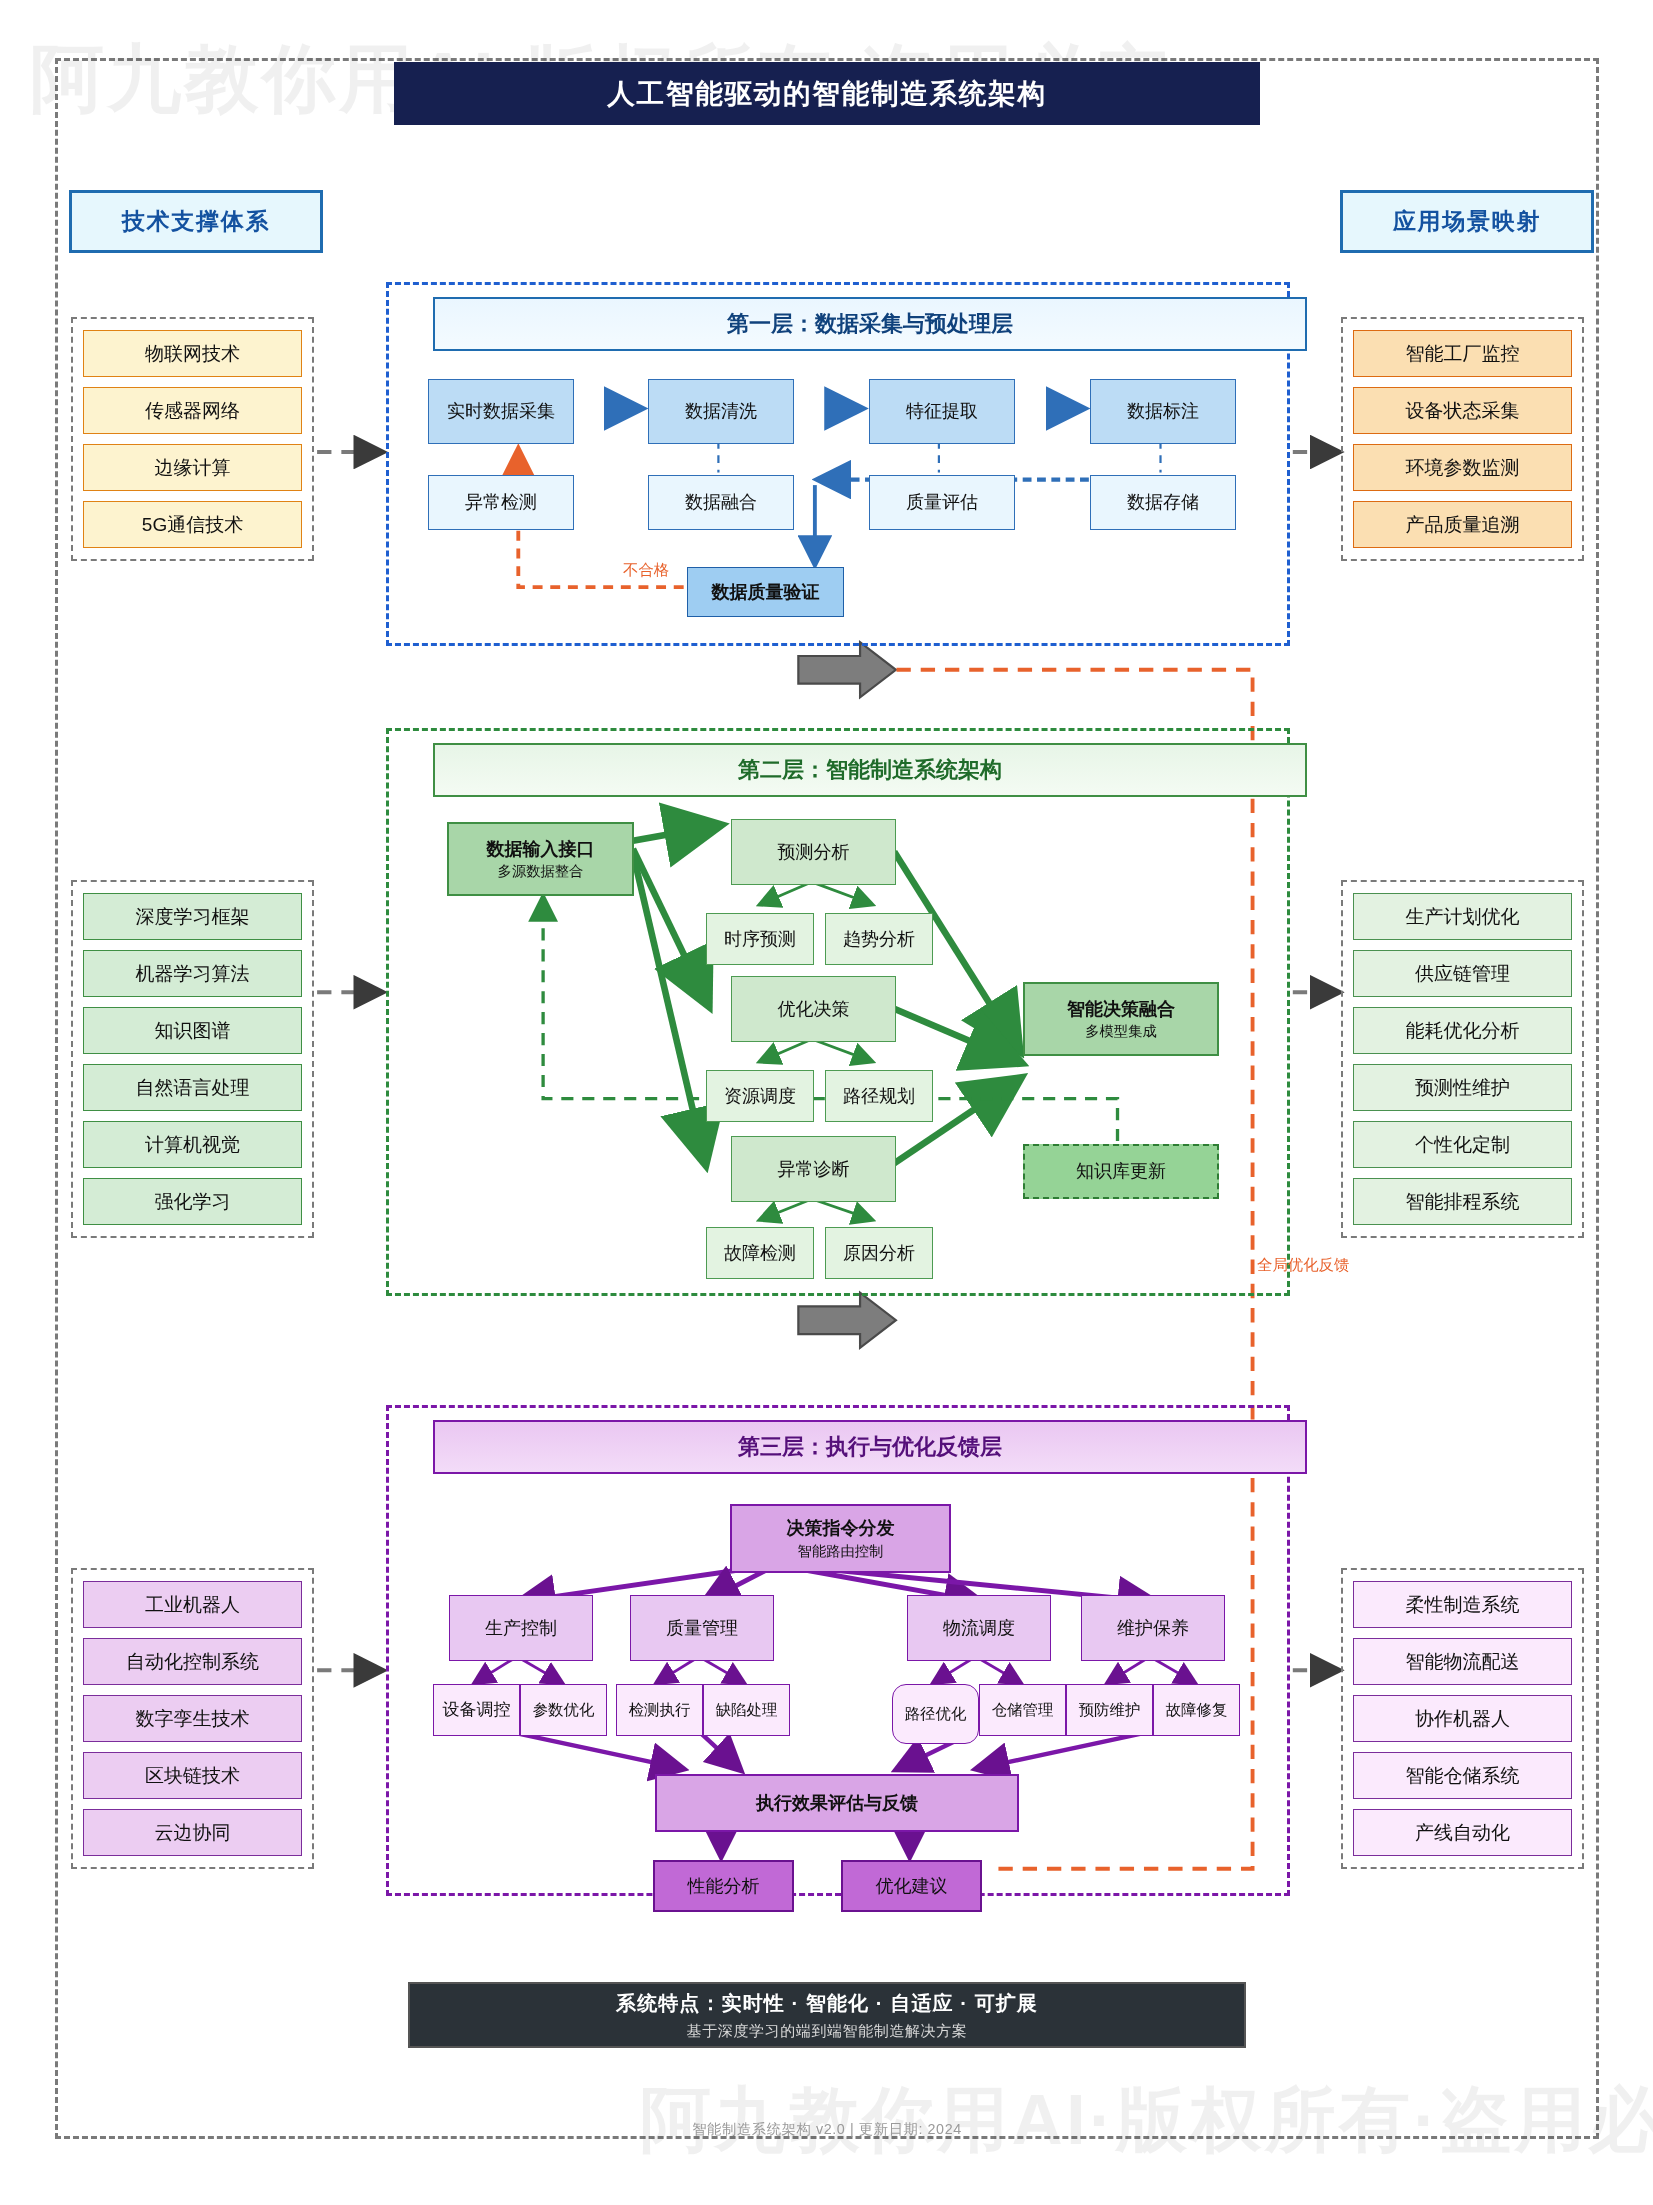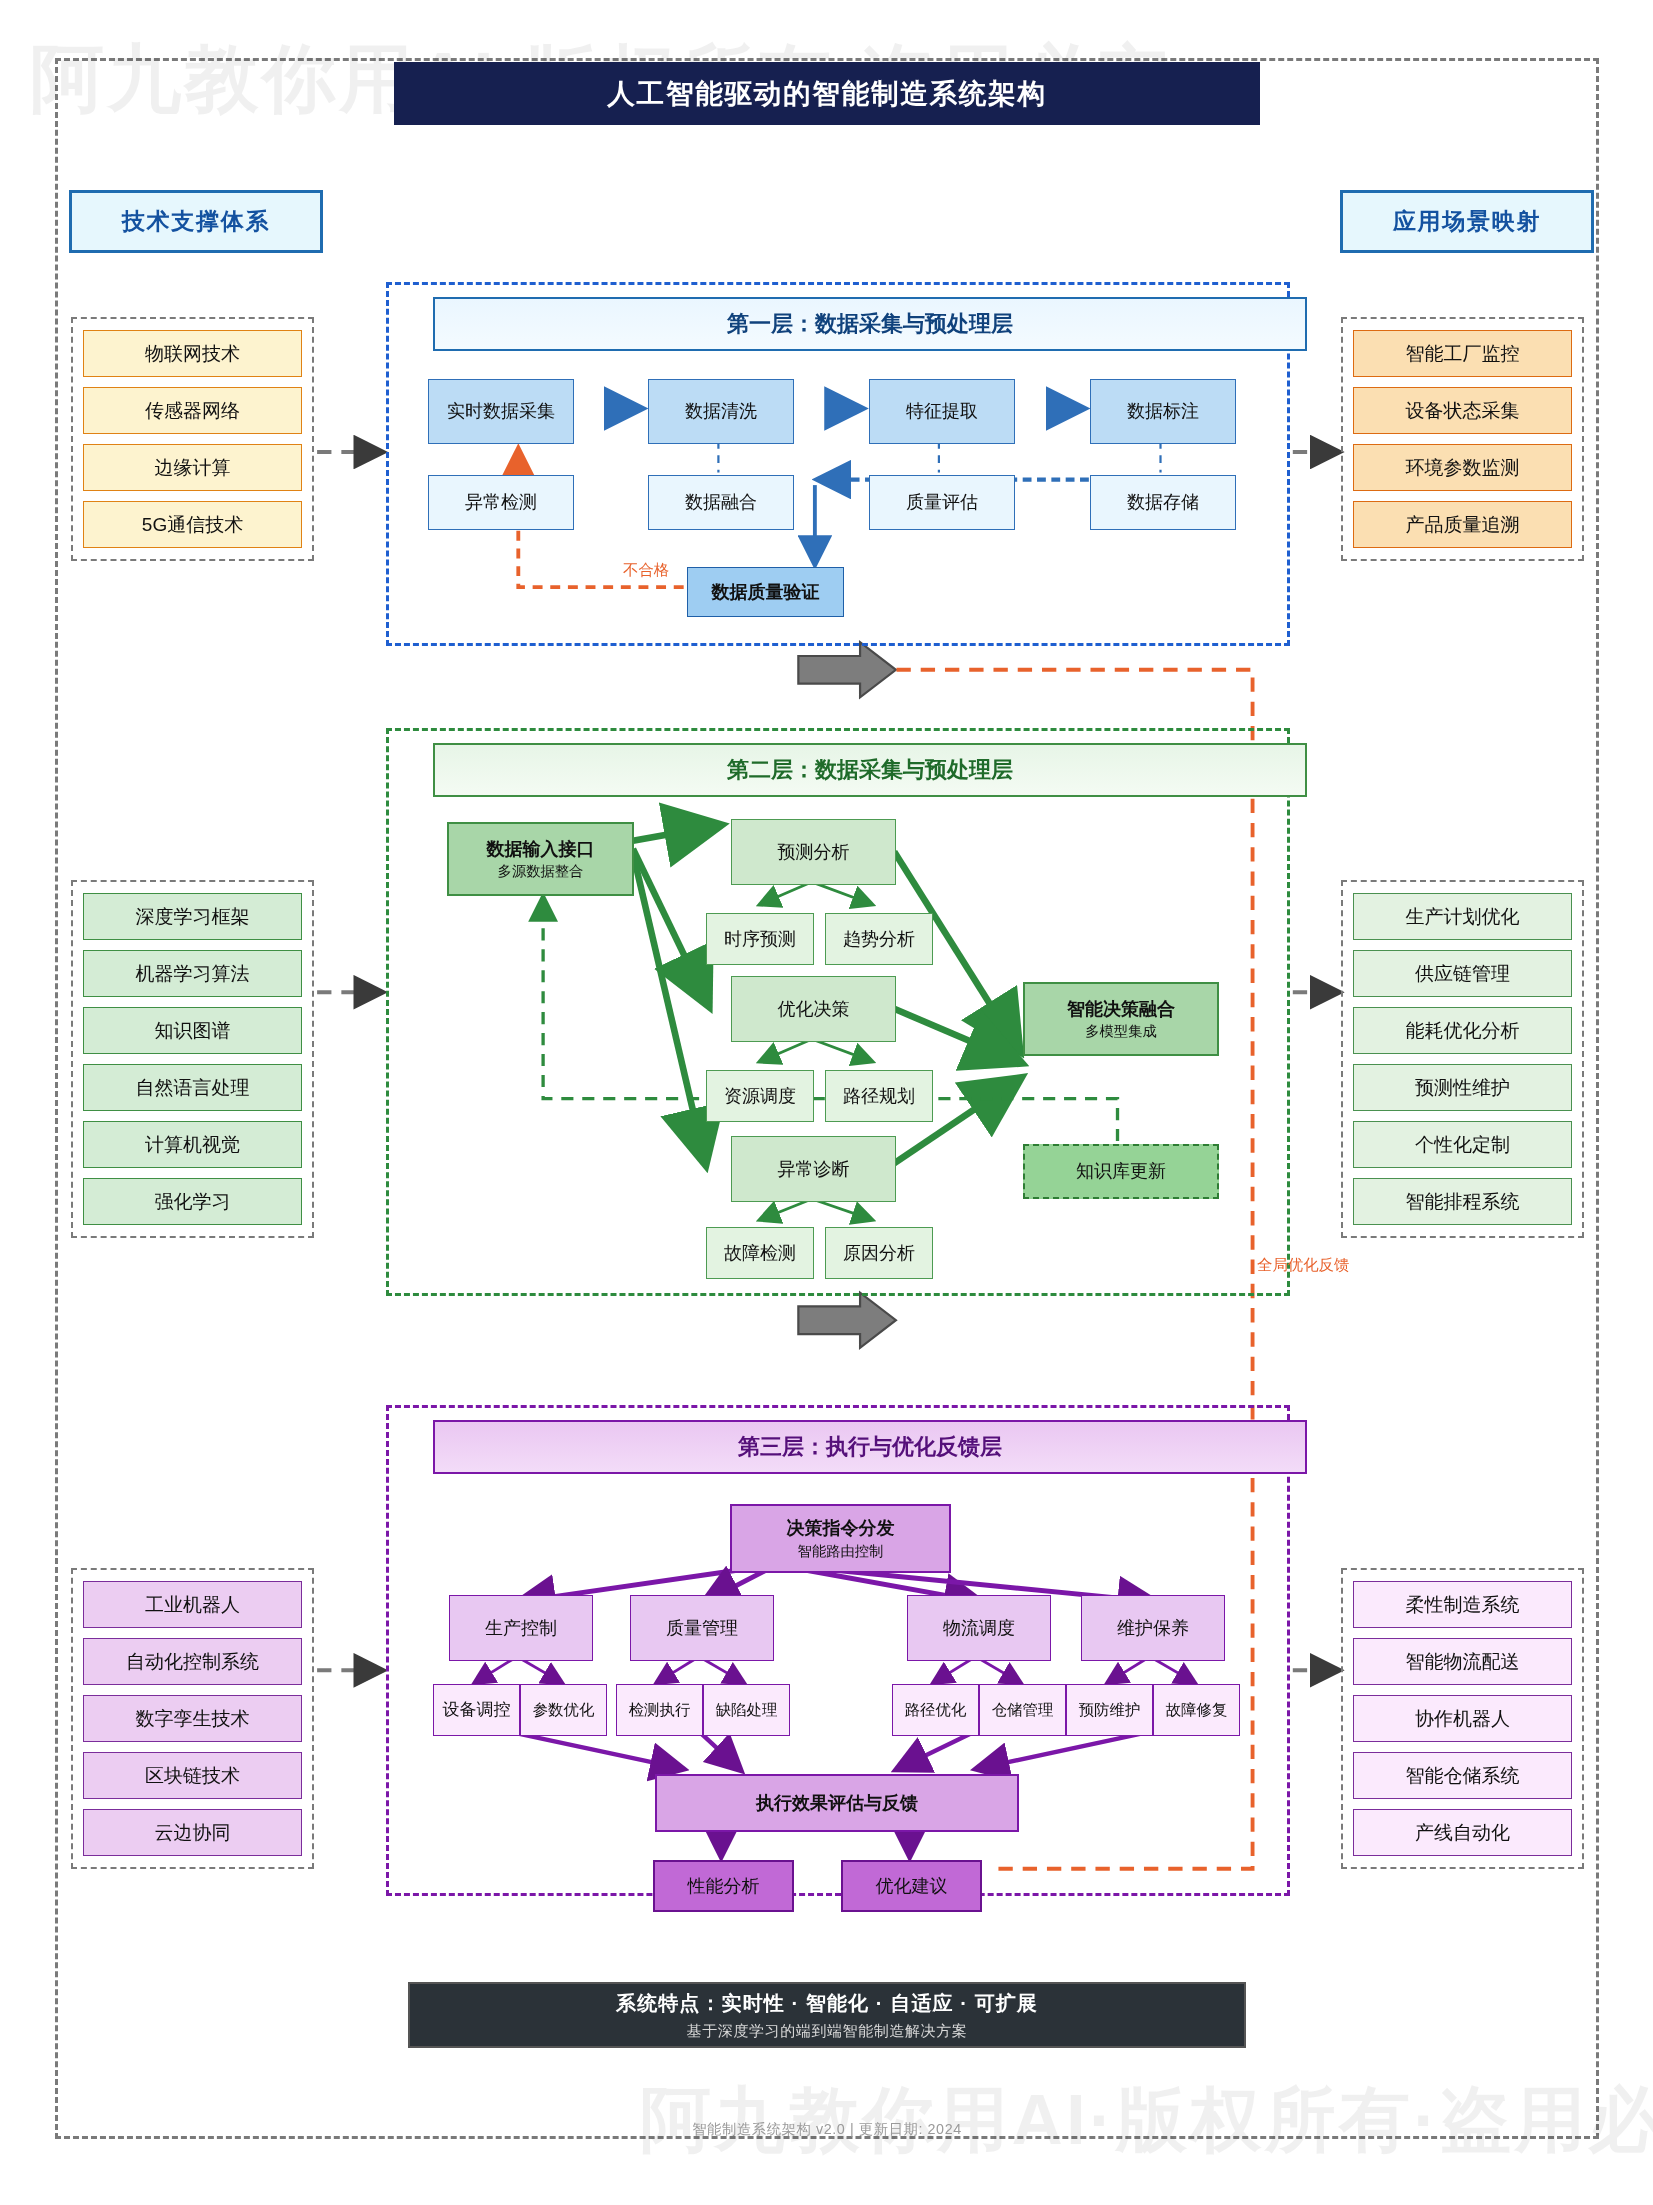--- a/index.html
+++ b/index.html
@@ -217,21 +217,21 @@
       <span class="main">数据存储</span>
     </div>
 
   <div class="node n-blue-d" style="left:298px; top:282px; width:157px; height:50px;">
       <span class="main b">数据质量验证</span>
     </div>
 </div>
 <div class="edge-label" id="lbl-fail">不合格</div>
 
 <div class="layer" id="layer2">
-  <div class="layer-title" id="l2-title">第二层：数据采集与预处理层</div>
+  <div class="layer-title" id="l2-title">第二层：智能制造系统架构</div>
 
   <div class="node n-grn" style="left:58px; top:91px; width:187px; height:74px;">
     <span class="main b">数据输入接口</span>
     <span class="sub">多源数据整合</span>
   </div>
 
   <div class="node n-grn-m" style="left:342px; top:88px; width:165px; height:66px;">
       <span class="main">预测分析</span>
     </div>
   <div class="node n-grn-l" style="left:317px; top:182px; width:108px; height:52px;">
@@ -296,21 +296,21 @@
   <div class="node n-pur-l" style="left:227px; top:276px; width:87px; height:52px;">
       <span class="main" style="font-size:15.4px">检测执行</span>
     </div>
   <div class="node n-pur-l" style="left:314px; top:276px; width:87px; height:52px;">
       <span class="main" style="font-size:15.4px">缺陷处理</span>
     </div>
 
   <div class="node n-pur-m" style="left:518px; top:187px; width:144px; height:66px;">
       <span class="main">物流调度</span>
     </div>
-  <div class="node n-pur-l" style="left:503px; top:276px; width:87px; height:52px;">
+  <div class="node n-pur-l" style="left:503px; top:276px; width:87px; height:60px;border-radius:14px;">
       <span class="main" style="font-size:15.4px">路径优化</span>
     </div>
   <div class="node n-pur-l" style="left:590px;top:276px; width:87px; height:52px;">
       <span class="main" style="font-size:15.4px">仓储管理</span>
     </div>
 
   <div class="node n-pur-m" style="left:692px;top:187px; width:144px; height:66px;">
       <span class="main">维护保养</span>
     </div>
   <div class="node n-pur-l" style="left:677px;top:276px; width:87px; height:52px;">

